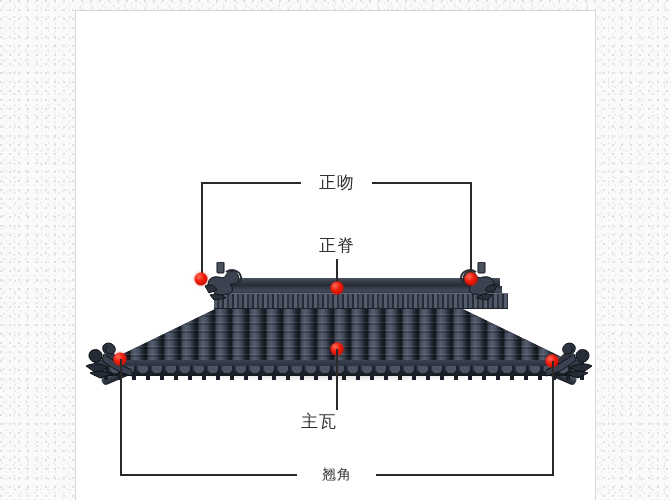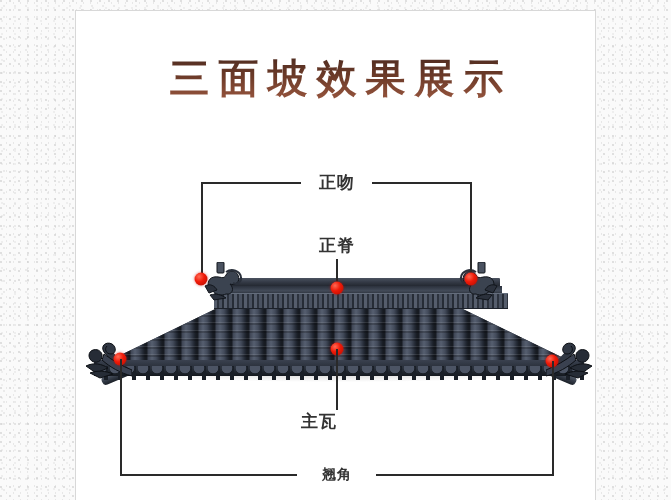--- a/index.html
+++ b/index.html
@@ -88,21 +88,21 @@
 
   .lbl {
     position: absolute;
     font-family: "DejaVu Sans", "Liberation Sans", sans-serif;
     font-size: 17px;
     line-height: 20px;
     color: #333333;
     letter-spacing: 1px;
     white-space: nowrap;
     transform: translateX(-50%);
-    font-weight: 700;
+    font-weight: 400;
   }
 
   
   #roof {
     position: absolute;
     left: 18px;
     top: 245px;
     width: 490px;
     height: 125px;
   }
@@ -222,21 +222,20 @@
     background: radial-gradient(ellipse at 50% 0%, rgba(0,0,0,.18) 0%, rgba(0,0,0,0) 72%);
   }
 </style>
 </head>
 <body>
 
 <div id="page">
 
   <div id="card">
 
-    <div id="title">三面坡效果展示</div>
 
     <div id="stage">
 
       <div id="roof">
 
         <div class="roof-shadow"></div>
 
         <div class="hip left"></div>
         <div class="hip right"></div>
 

